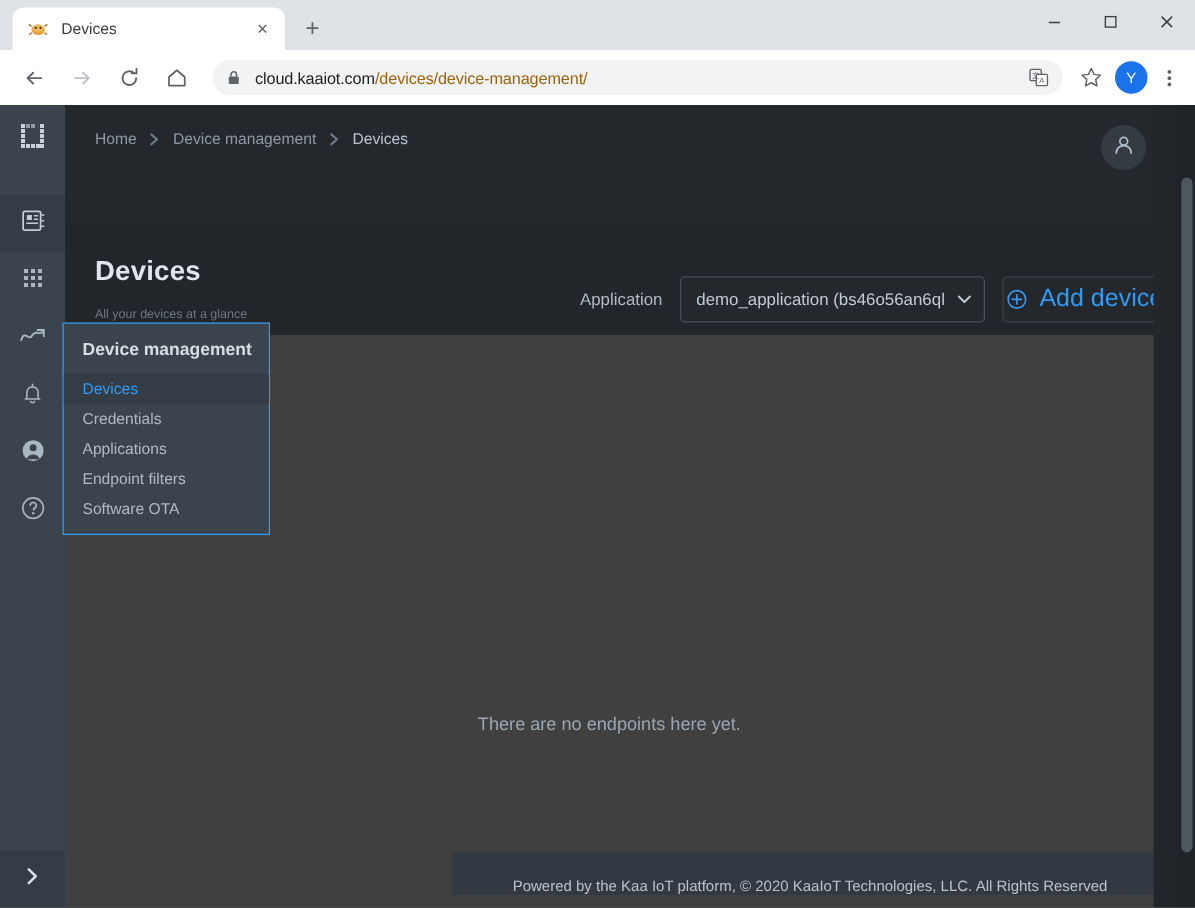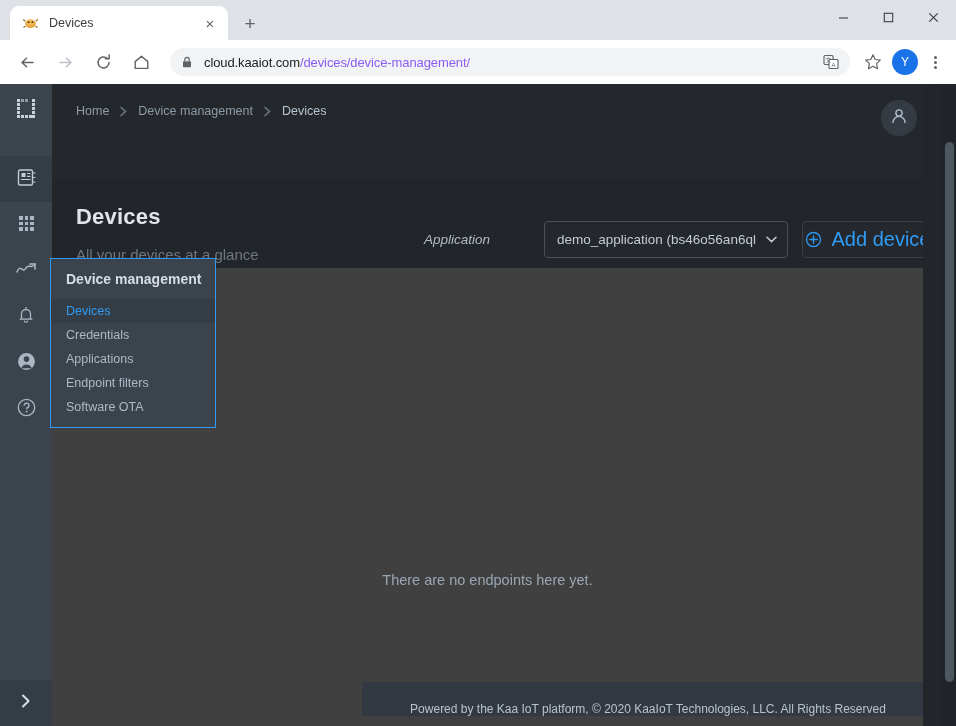--- a/index.html
+++ b/index.html
@@ -72,21 +72,21 @@
   }
   .navbtn.disabled { color: #bdc1c6; }
   .omnibox {
     flex: 1 1 auto; height: 28px; margin: 0 8px 0 10px;
     background: #f1f3f4; border-radius: 14px;
     display: flex; align-items: center; padding: 0 10px;
     position: relative;
   }
   .lock { width: 14px; height: 14px; margin-right: 10px; flex: 0 0 14px; }
   .url { font-size: 13px; color: #202124; white-space: nowrap; letter-spacing: -0.1px; }
-  .url .path { color: #8b5cf6; }
+  .url .path { color: #a16207; }
   .omni-actions { position: absolute; right: 6px; display: flex; align-items: center; }
   .tbicon {
     width: 26px; height: 26px; margin-left: 2px;
     display: flex; align-items: center; justify-content: center; color: #5f6368;
   }
   .avatar-chip {
     width: 26px; height: 26px; border-radius: 50%;
     background: #1a73e8; color: #fff; font-size: 12px;
     display: flex; align-items: center; justify-content: center;
     margin-left: 6px; flex: 0 0 26px;
@@ -145,32 +145,31 @@
     position: absolute; right: 23px; top: 16px;
     width: 36px; height: 36px; border-radius: 50%;
     background: #343b42; display: flex; align-items: center; justify-content: center;
   }
   .page-title {
     position: absolute; left: 76px; top: 120px;
     font-size: 22px; font-weight: bold; color: #dfe5ea; letter-spacing: 0.2px;
   }
   .page-sub {
     position: absolute; left: 76px; top: 162px;
-    font-size: 15px; color: #6d7782;
+    font-size: 10px; color: #6d7782;
   }
   .app-select-wrap {
     position: absolute; right: 23px; top: 137px;
     display: flex; align-items: center;
   }
-  .app-label { font-size: 13.5px; color: #b0bbc6; margin-right: 14px; font-style: italic; }
+  .app-label { font-size: 13.5px; color: #b0bbc6; margin-right: 14px; }
   .app-select {
     width: 244px; height: 37px; border: 1px solid #4a5058; border-radius: 4px;
     display: flex; align-items: center; padding: 0 10px 0 12px;
     background: #24282c;
-    margin-left: 40px;
   }
   .app-select-text {
     flex: 1 1 auto; font-size: 13.5px; color: #c2ccd6;
     white-space: nowrap; overflow: hidden;
   }
   .caret { margin-left: 6px; color: #c2ccd6; font-size: 9px; }
   .add-btn {
     margin-left: 14px; height: 37px; width: 131px;
     border: 1px solid #3a4047; border-radius: 4px;
     display: flex; align-items: center; justify-content: center;

